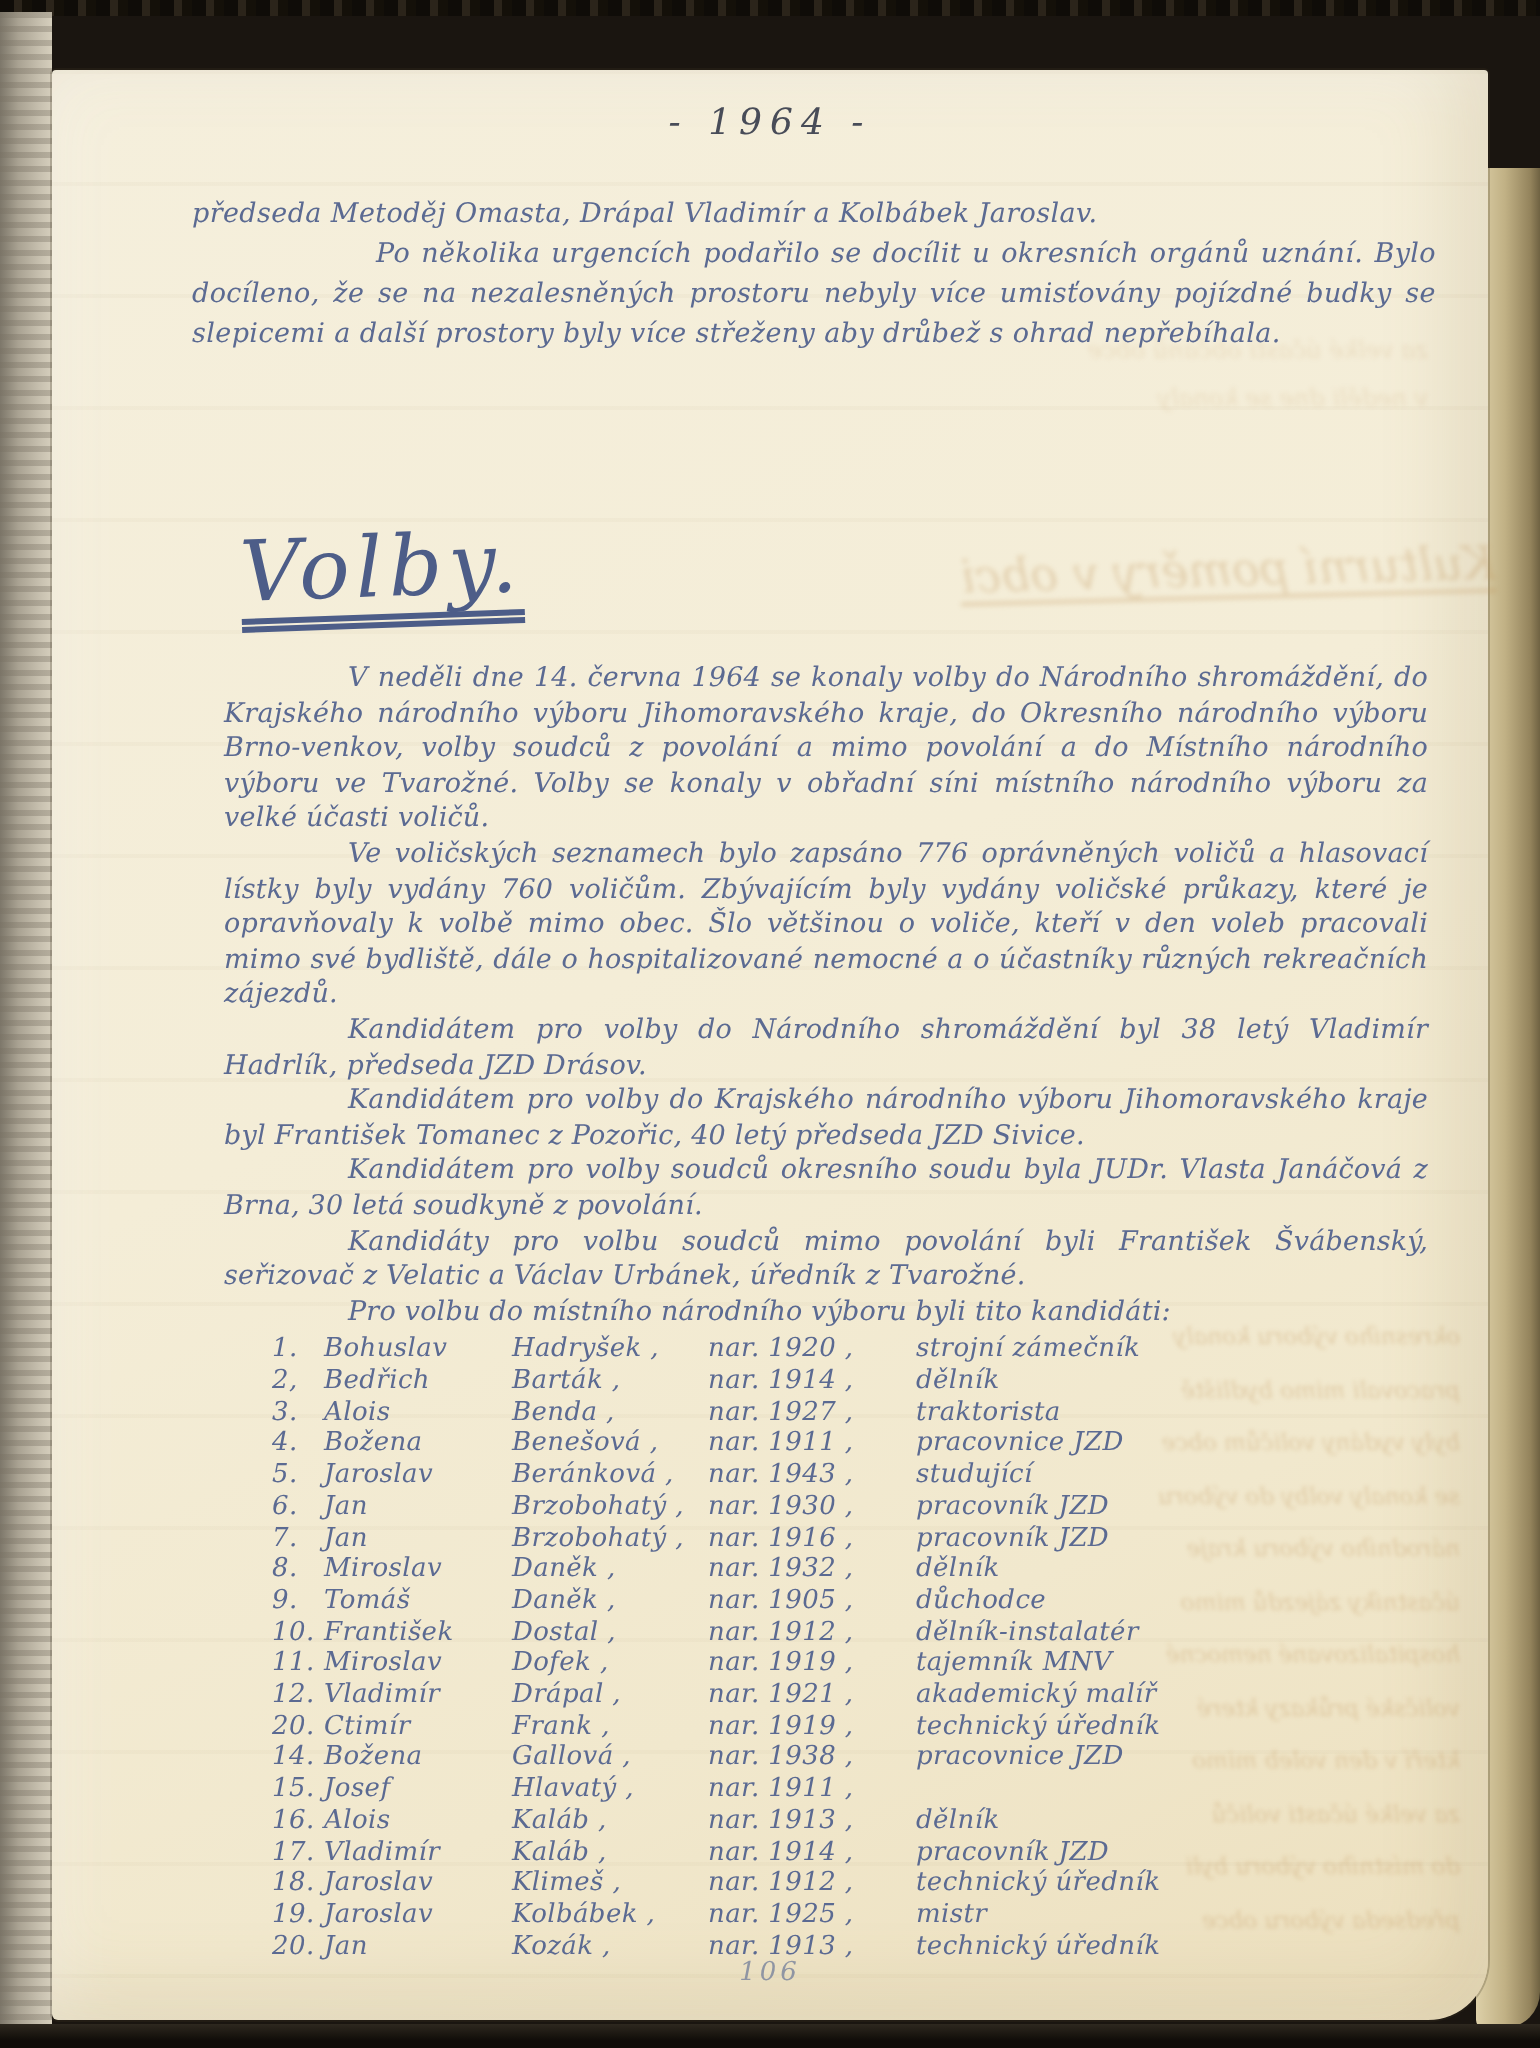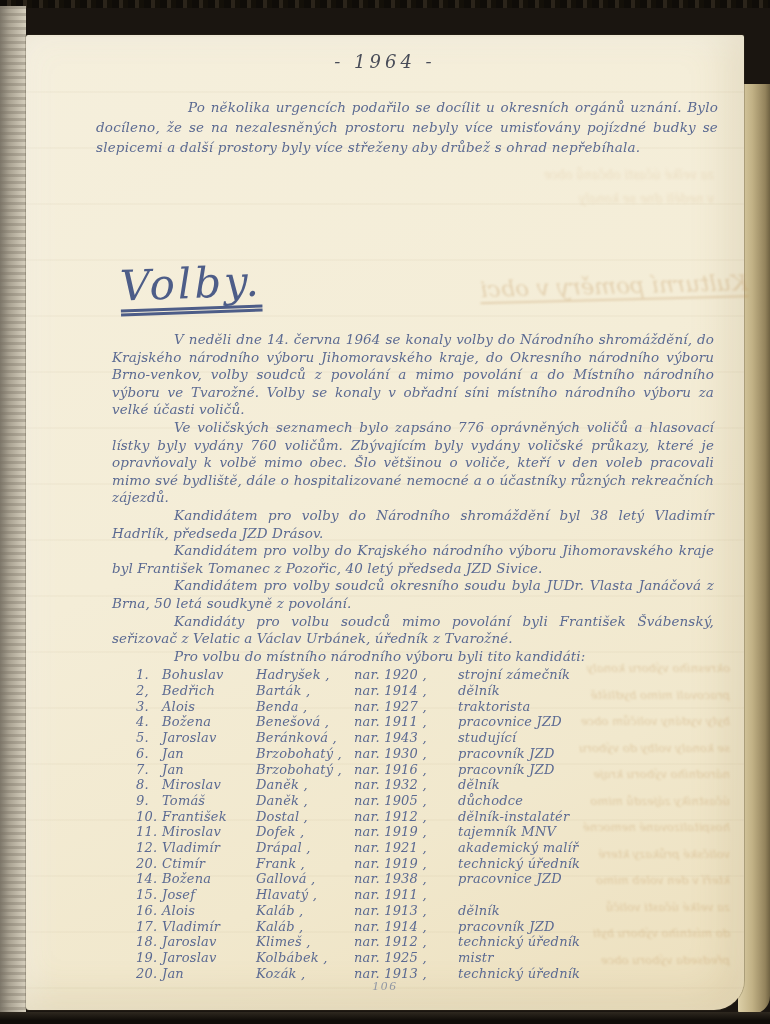--- a/index.html
+++ b/index.html
@@ -64,21 +64,21 @@
   .main-block p{margin:0;text-indent:62px;text-align:justify;}
   .cand-intro{margin:0;text-indent:62px;}
   .cand-list{margin:2px 0 0 24px;}
   .cand-row{
     display:grid;grid-template-columns:26px 94px 98px 104px auto;
     font-size:13px;line-height:15.7px;letter-spacing:.2px;
   }
   .cand-row span{white-space:nowrap;}
   .page-number{
     position:absolute;bottom:16px;left:0;width:100%;text-align:center;
-    font-size:13px;letter-spacing:2px;color:#8f95a3;font-style:italic;font-family:Liberation Serif, serif;
+    font-size:13px;letter-spacing:2px;color:#8f95a3;font-style:italic;
   }
   
   .ghost{color:#bd9055;font-style:italic;pointer-events:none;}
   .ghost-heading{
     position:absolute;top:238px;left:432px;width:290px;
     font-size:23px;opacity:.30;filter:blur(1.2px);
     transform:scaleX(-1) rotate(1.5deg);
     text-decoration:underline;text-underline-offset:5px;white-space:nowrap;
   }
   .ghost-col{
@@ -108,35 +108,36 @@
 
     <div class="year-header">- 1964 -</div>
 
     <div class="ghost-mid ghost">
 
     <div>za velké účasti občanů obce</div>
         <div>v neděli dne se konaly</div>
       </div>
 
     <div class="intro-block hw">
+      <p class="intro-line">předseda Metoděj Omasta, Drápal Vladimír a Kolbábek Jaroslav.</p>
       <p class="intro-para">Po několika urgencích podařilo se docílit u okresních orgánů uznání. Bylo docíleno, že se na nezalesněných prostoru nebyly více umisťovány pojízdné budky se slepicemi a další prostory byly více střeženy aby drůbež s ohrad nepřebíhala.</p>
     </div>
 
     <div class="ghost-heading ghost">Kulturní poměry v obci</div>
 
     <div class="section-title">Volby.</div>
 
     <div class="main-block hw">
       <div>
 
       <p>V neděli dne 14. června 1964 se konaly volby do Národního shromáždění, do Krajského národního výboru Jihomoravského kraje, do Okresního národního výboru Brno-venkov, volby soudců z povolání a mimo povolání a do Místního národního výboru ve Tvarožné. Volby se konaly v obřadní síni místního národního výboru za velké účasti voličů.</p>
           <p>Ve voličských seznamech bylo zapsáno 776 oprávněných voličů a hlasovací lístky byly vydány 760 voličům. Zbývajícím byly vydány voličské průkazy, které je opravňovaly k volbě mimo obec. Šlo většinou o voliče, kteří v den voleb pracovali mimo své bydliště, dále o hospitalizované nemocné a o účastníky různých rekreačních zájezdů.</p>
           <p>Kandidátem pro volby do Národního shromáždění byl 38 letý Vladimír Hadrlík, předseda JZD Drásov.</p>
           <p>Kandidátem pro volby do Krajského národního výboru Jihomoravského kraje byl František Tomanec z Pozořic, 40 letý předseda JZD Sivice.</p>
-          <p>Kandidátem pro volby soudců okresního soudu byla JUDr. Vlasta Janáčová z Brna, 50 letá soudkyně z povolání.</p>
+          <p>Kandidátem pro volby soudců okresního soudu byla JUDr. Vlasta Janáčová z Brna, 30 letá soudkyně z povolání.</p>
           <p>Kandidáty pro volbu soudců mimo povolání byli František Švábenský, seřizovač z Velatic a Václav Urbánek, úředník z Tvarožné.</p>
         </div>
 
       <p class="cand-intro">Pro volbu do místního národního výboru byli tito kandidáti:</p>
 
       <div class="cand-list">
 
           <div class="cand-row">
             <span>1.</span>
             <span>Bohuslav</span>

